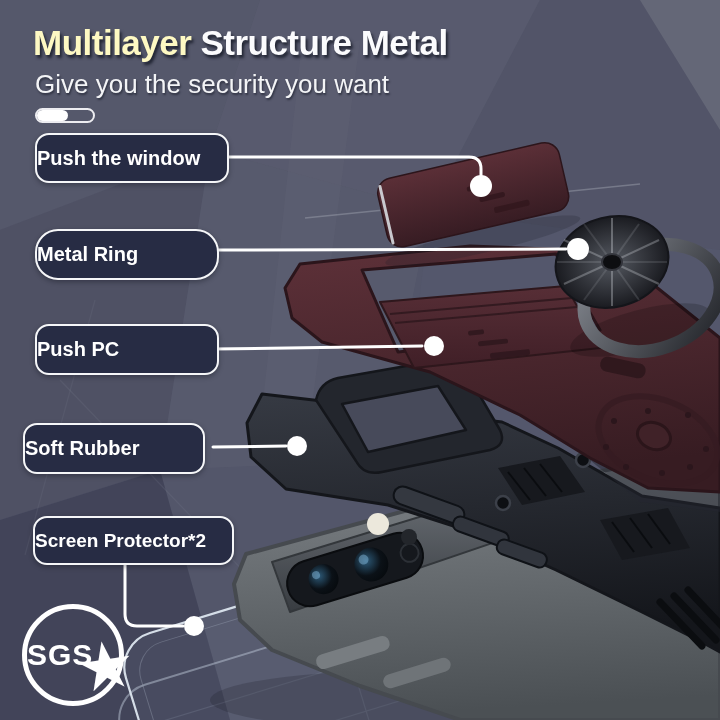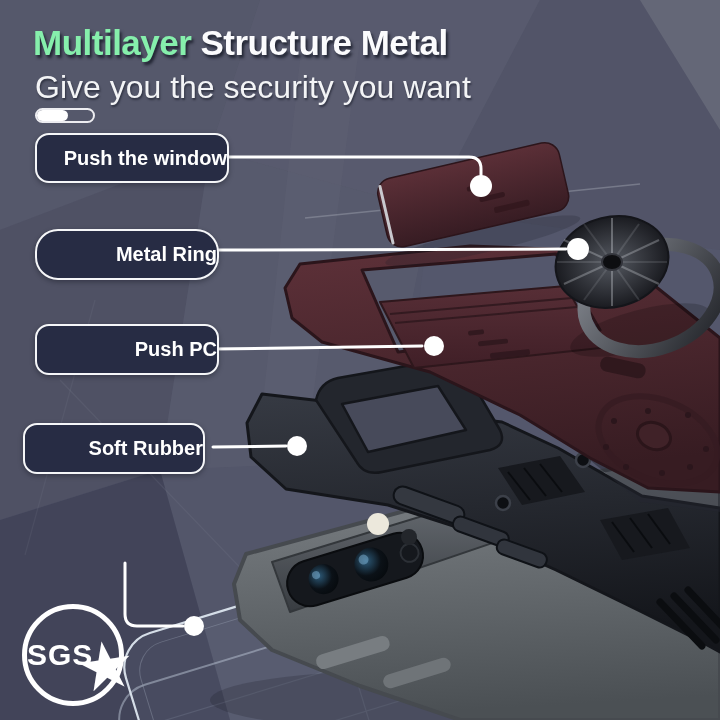--- a/index.html
+++ b/index.html
@@ -3,28 +3,28 @@
 <meta charset="utf-8">
 <style>
   html,body{margin:0;padding:0;background:#53566a;}
   body{width:720px;height:720px;overflow:hidden;position:relative;
        font-family:"Liberation Sans","DejaVu Sans",sans-serif;}
   .stage{position:absolute;inset:0;width:720px;height:720px;}
   svg.scene{position:absolute;inset:0;z-index:1;}
   header{position:absolute;left:33px;top:24px;z-index:3;}
   h1{margin:0;font-size:35px;font-weight:700;letter-spacing:-.5px;line-height:1.1;
      color:#fbfbfd;text-shadow:2px 3px 3px rgba(24,27,40,.85);white-space:nowrap;}
-  h1 .accent{color:#86efac;}
+  h1 .accent{color:#fef9c3;}
   h1 .rest{margin-left:9px;}
-  .subtitle{margin:6px 0 0 2px;font-size:32px;font-weight:500;color:#f3f4f6;
+  .subtitle{margin:6px 0 0 2px;font-size:26px;font-weight:500;color:#f3f4f6;
             text-shadow:1px 2px 2px rgba(24,27,40,.6);white-space:nowrap;}
   .pill{position:absolute;left:2px;top:84px;width:56px;height:11px;border:2px solid #ededf1;
         border-radius:8px;}
   .pill-fill{position:absolute;left:0;top:0;bottom:0;width:55%;background:#fff;border-radius:6px;}
-  .callout-label{position:absolute;z-index:3;display:flex;align-items:center;justify-content:flex-end;
+  .callout-label{position:absolute;z-index:3;display:flex;align-items:center;justify-content:flex-start;
         background:#272c44;border:2px solid #f5f6f8;border-radius:14px;color:#fff;
         font-weight:700;font-size:20px;white-space:nowrap;box-shadow:0 2px 5px rgba(10,12,20,.35);}
   #lbl-0{left:35px;top:133px;width:190px;height:46px;}
   #lbl-1{left:35px;top:229px;width:180px;height:47px;border-radius:23px;}
   #lbl-2{left:35px;top:324px;width:180px;height:47px;}
   #lbl-3{left:23px;top:423px;width:178px;height:47px;}
   #lbl-4{left:33px;top:516px;width:197px;height:45px;font-size:19px;}
   .badge{position:absolute;left:16px;top:598px;width:120px;height:120px;z-index:3;}
   .badge-circle{position:absolute;left:6px;top:6px;width:92px;height:92px;border:5px solid #ffffff;
         border-radius:50%;display:flex;align-items:center;
@@ -251,20 +251,23 @@
     </div>
 <div class="callout-label" id="lbl-1">
   <span>Metal Ring</span>
     </div>
 <div class="callout-label" id="lbl-2">
   <span>Push PC</span>
     </div>
 <div class="callout-label" id="lbl-3">
   <span>Soft Rubber</span>
     </div>
+<div class="callout-label" id="lbl-4">
+  <span>Screen Protector*2</span>
+    </div>
 
 <div class="badge">
   <div class="badge-circle">
     <span>SGS</span>
   </div>
   <span class="badge-star">★</span>
 </div>
 
 </div>
 

